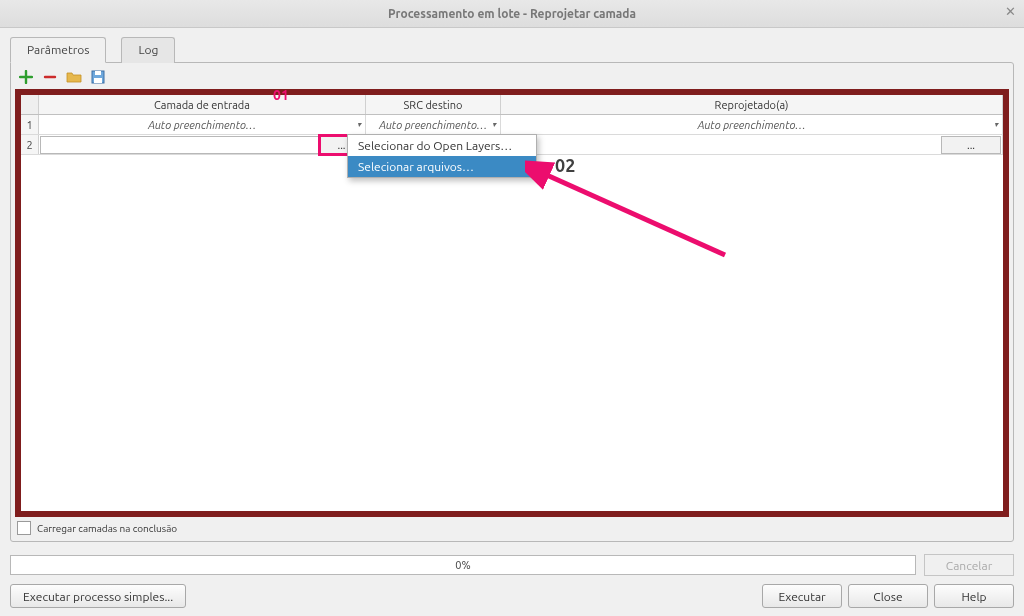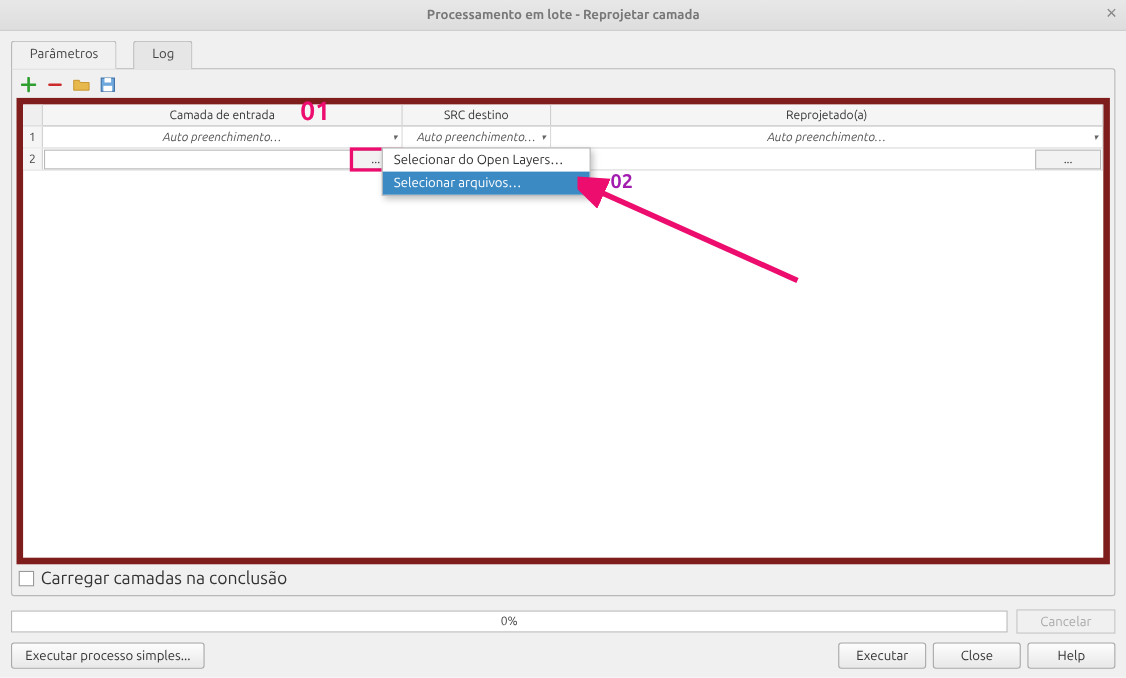--- a/index.html
+++ b/index.html
@@ -42,28 +42,28 @@
   .c-a-btn { width:44px; border:1px solid #b8b8b8; border-left:none; height:18px; display:flex; align-items:center; justify-content:center; font-size:11px; background:#f2f2f2; cursor:pointer; }
   .highlight-btn { outline: 3px solid #ec0d6e; outline-offset: -1px; }
 
   .crs-field { flex:1; display:flex; align-items:center; gap:4px; }
   .crs-text { flex:1; white-space:nowrap; overflow:hidden; }
   .crs-dd { font-size:8px; color:#555; }
   .crs-globe { width:18px; height:16px; display:flex; align-items:center; justify-content:center; }
 
   .out-btn { width:60px; border:1px solid #b8b8b8; height:18px; display:flex; align-items:center; justify-content:center; font-size:11px; background:#f2f2f2; cursor:pointer; margin-left:auto; }
 
-  .callout-01 { position:absolute; left:273px; top:87px; font-size:24px; font-weight:700; color:#ec0d6e; pointer-events:none; }
-  .callout-02 { position:absolute; left:555px; top:155px; font-size:18px; font-weight:700; color:#a21caf; pointer-events:none; }
+  .callout-01 { position:absolute; left:273px; top:87px; font-size:14px; font-weight:700; color:#ec0d6e; pointer-events:none; }
+  .callout-02 { position:absolute; left:555px; top:155px; font-size:18px; font-weight:700; color:#404040; pointer-events:none; }
 
   .context-menu { position:absolute; left:347px; top:134px; width:190px; background:#fff; border:1px solid #b0b0b0; box-shadow: 2px 3px 6px rgba(0,0,0,0.25); z-index:50; }
   .cm-item { padding:4px 10px; font-size:12px; color:#333; cursor:pointer; }
   .cm-item.sel { background:#3b8ac4; color:#fff; }
 
-  .checkbox-row { display:flex; align-items:center; gap:6px; padding:4px 2px 0 2px; font-size:16px; color:#333; }
+  .checkbox-row { display:flex; align-items:center; gap:6px; padding:4px 2px 0 2px; font-size:10px; color:#333; }
   .checkbox { width:14px; height:14px; border:1px solid #9a9a9a; background:#fff; cursor:pointer; }
 
   .progress-row { display:flex; align-items:center; gap:8px; padding: 6px 10px 4px 10px; }
   .progress { flex:1; height:20px; border:1px solid #b8b8b8; background:#fff; display:flex; align-items:center; justify-content:center; font-size:11px; color:#444; }
   .cancel-btn { width:90px; height:22px; border:1px solid #c5c5c5; color:#aaa; background:#f0f0f0; font-size:12px; display:flex; align-items:center; justify-content:center; }
 
   .footer { display:flex; align-items:center; padding: 4px 10px 8px 10px; gap:6px; }
   .btn { height:24px; padding:0 12px; border:1px solid #a8a8a8; background:linear-gradient(#fdfdfd,#e8e8e8); font-size:12px; color:#333; display:flex; align-items:center; justify-content:center; border-radius:3px; cursor:pointer; }
   .footer .spacer { flex:1; }
 

